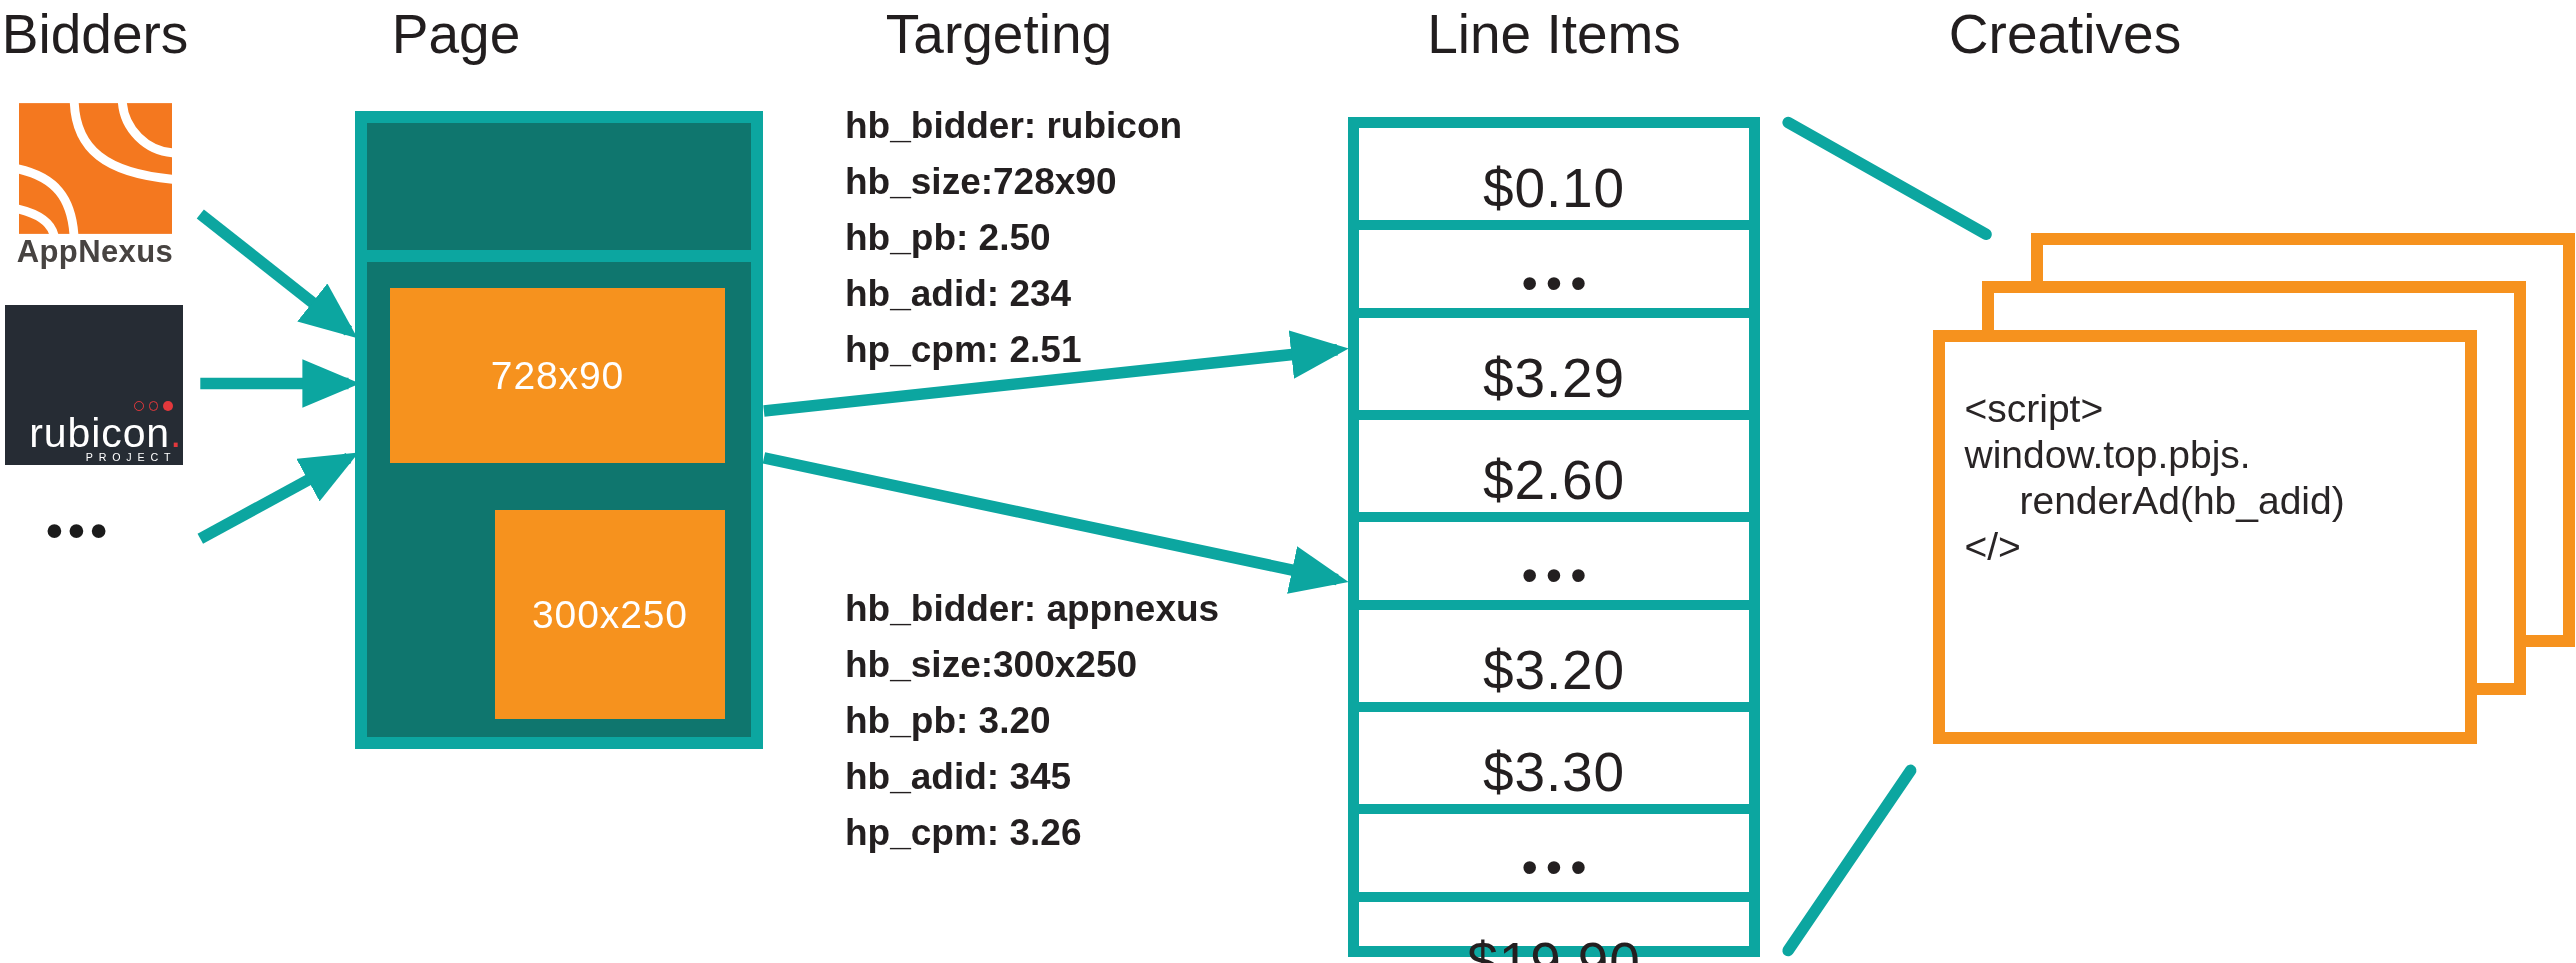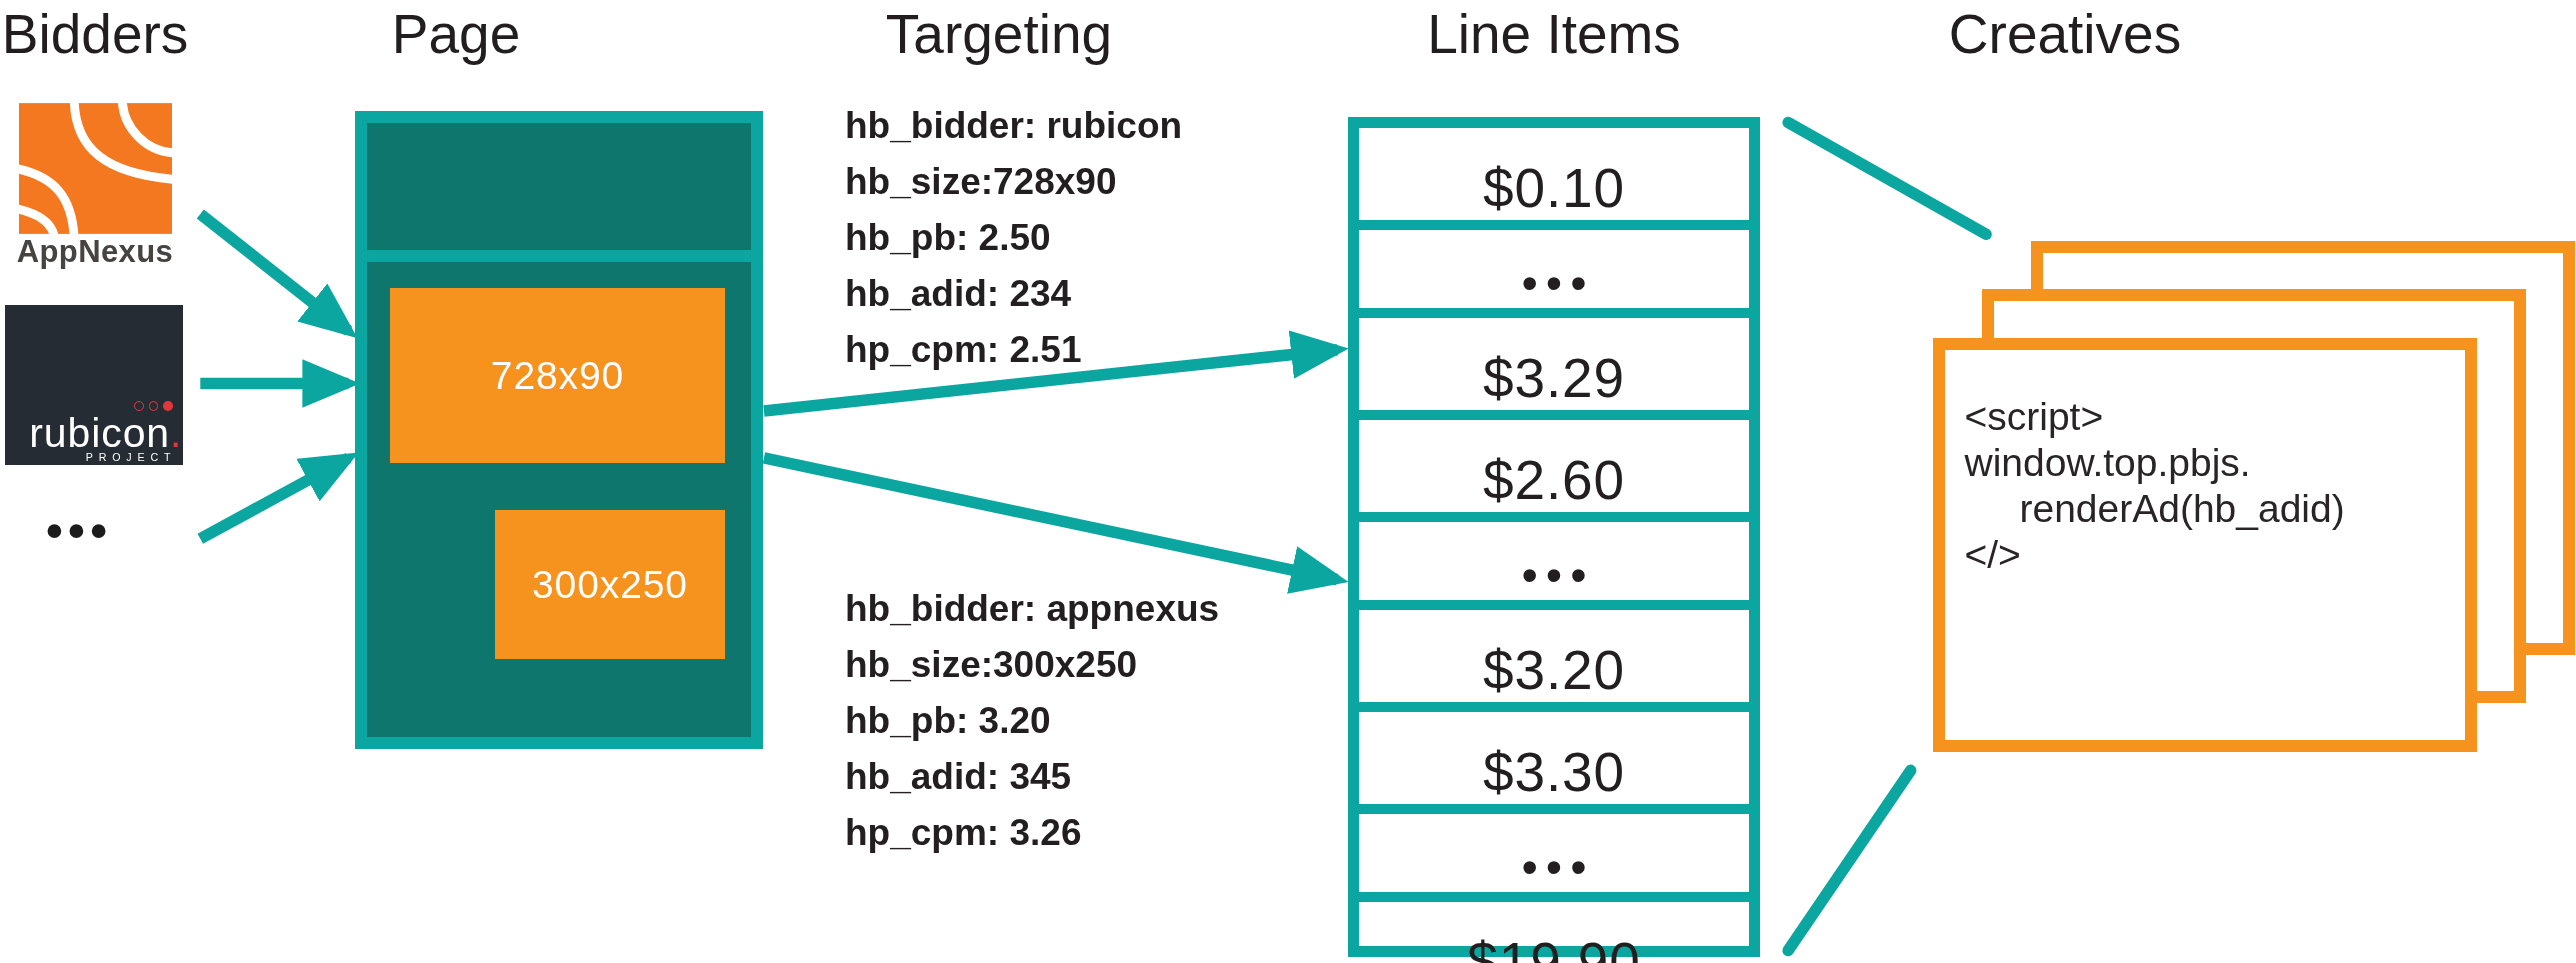--- a/index.html
+++ b/index.html
@@ -30,39 +30,39 @@
   .rubicon-project{position:absolute;right:7px;top:146px;font-size:10.7px;letter-spacing:5.8px;color:#ffffff;}
   .more-dots{position:absolute;left:46px;top:503px;font-size:48px;font-weight:700;letter-spacing:5.3px;color:#1B1B1B;}
 
   
   .page-box{position:absolute;left:355px;top:111px;width:408px;height:638px;
     border:12.4px solid var(--teal);box-sizing:border-box;background:#0f766e;}
   .page-divider{position:absolute;left:0;right:0;top:127px;height:11.5px;background:var(--teal);}
   .ad-slot{position:absolute;background:var(--orange);display:flex;align-items:center;justify-content:center;
     color:#ffffff;font-size:39px;letter-spacing:0.9px;}
   .slot-728{left:23px;top:165px;width:335px;height:175px;}
-  .slot-300{left:128px;top:387px;width:230px;height:149px;}
+  .slot-300{left:128px;top:387px;width:230px;height:209px;}
 
   
   .targeting-block{position:absolute;left:845px;color:var(--ink);font-size:37px;font-weight:700;line-height:56px;white-space:nowrap;}
   .targeting-rubicon{top:98px;}
   .targeting-appnexus{top:581px;}
 
   
   .li-table{position:absolute;left:1348px;top:117px;width:412px;height:840px;
     border:11.5px solid var(--teal);box-sizing:border-box;background:#fff;
     display:flex;flex-direction:column;}
   .li-row{flex:1;display:flex;align-items:center;justify-content:center;
     font-size:55px;color:var(--ink);border-bottom:10.7px solid var(--teal);letter-spacing:0.9px;margin-top:28px;}
   .li-row:last-child{border-bottom:none;}
   .li-row.dots{font-size:44px;font-weight:700;letter-spacing:9px;padding-left:9px;}
 
   
   .creative-card{position:absolute;width:544px;height:414px;border:12.4px solid var(--orange);
-    box-sizing:border-box;background:#ffffff;margin-top:8px;}
+    box-sizing:border-box;background:#ffffff;}
   .card-back{left:2031px;top:233px;z-index:1;}
   .card-mid{left:1982px;top:281px;z-index:2;}
   .card-front{left:1933px;top:330px;z-index:3;padding:44px 0 0 19.5px;}
   .code-line{font-size:39px;line-height:46px;color:#292526;white-space:nowrap;}
   .code-line:nth-child(3){padding-left:55px;}
 </style>
 </head>
 <body style="--teal: #0CA6A0; --orange: #F6921E; --appnexus-orange: #F4781F; --rubicon-bg: #262C34; --rubicon-red: #E2383C; --ink: #231F20;">
 
 <svg class="arrows" viewBox="0 0 2901 1085">

